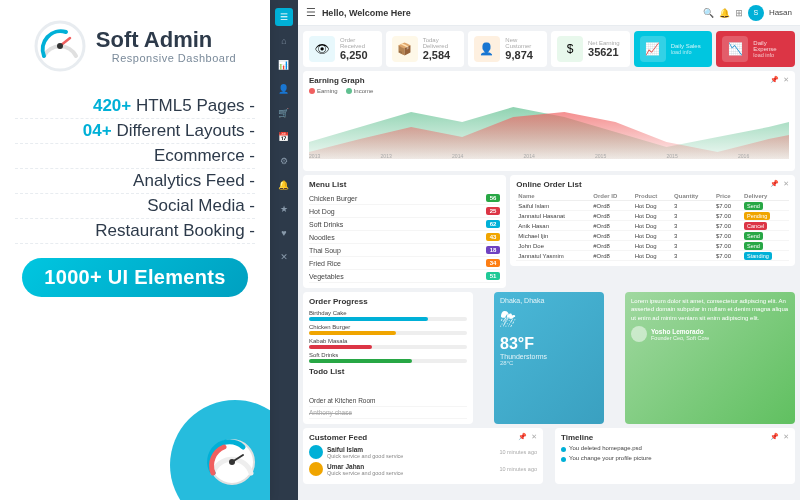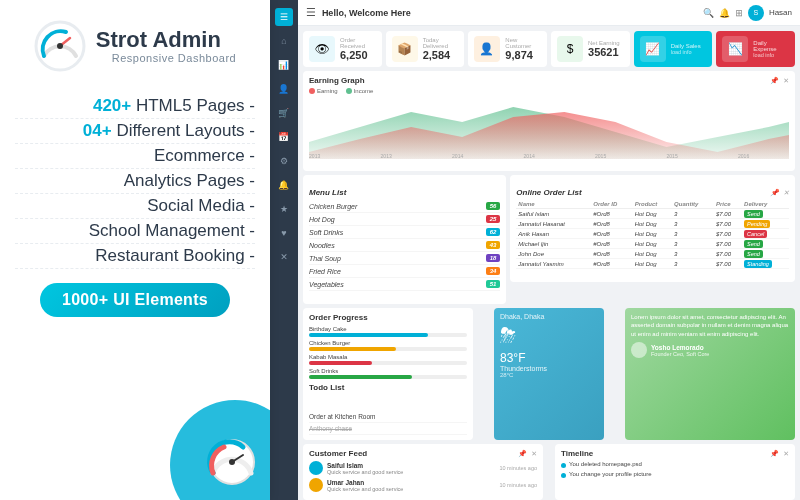--- a/index.html
+++ b/index.html
@@ -55,21 +55,21 @@
     }
     .promo-features li span {
       color: #00b0d7;
       font-weight: 700;
     }
     .promo-badge {
       background: linear-gradient(135deg, #00c6e0, #00a0c0);
       color: #fff;
       border-radius: 28px;
       padding: 8px 22px;
-      font-size: 16px;
+      font-size: 20px;
       font-weight: 700;
       margin-bottom: 14px;
       letter-spacing: 0.3px;
       text-align: center;
     }
     .promo-decoration {
       position: absolute;
       bottom: 0;
       right: 0;
       width: 120px;
@@ -196,21 +196,21 @@
     
     .earning-section {
       background: #fff;
       border-radius: 4px;
       padding: 5px 6px;
       margin-bottom: 4px;
       height: 100px;
     }
     .section-header {
       display: flex;
-      align-items: flex-end;
+      align-items: flex-start;
       justify-content: space-between;
       margin-bottom: 3px;
     }
     .section-title { font-size: 8px; font-weight: 700; color: #333; }
     .section-actions { display: flex; gap: 4px; font-size: 7px; color: #aaa; cursor: pointer; }
     .chart-legend { display: flex; gap: 8px; margin-bottom: 3px; }
     .legend-item { display: flex; align-items: center; gap: 2px; font-size: 6px; color: #666; }
     .legend-dot { width: 6px; height: 6px; border-radius: 50%; }
 
     
@@ -218,22 +218,21 @@
       display: flex;
       gap: 4px;
       margin-bottom: 4px;
     }
     .col-left { flex: 1; min-width: 0; }
     .col-right { flex: 1.4; min-width: 0; }
 
     .menu-list-card, .order-list-card {
       background: #fff;
       border-radius: 4px;
-      padding: 13px 6px;
-      font-style: italic;
+      padding: 5px 6px;
     }
     .menu-item-row {
       display: flex;
       align-items: center;
       justify-content: space-between;
       padding: 2px 0;
       border-bottom: 1px solid #f5f5f5;
     }
     .menu-item-name { font-size: 7px; color: #444; }
     .menu-badge {
@@ -275,21 +274,21 @@
     }
     .progress-card { flex: 1; }
     .weather-card { width: 110px; background: linear-gradient(135deg, #4ab8d8, #3aa0c0); color: #fff; }
 
     .progress-item { margin-bottom: 3px; }
     .progress-label { font-size: 6px; color: #444; margin-bottom: 1px; }
     .progress-bar-bg { background: #eee; border-radius: 2px; height: 4px; }
     .progress-bar-fill { height: 4px; border-radius: 2px; }
 
     .weather-icon { font-size: 20px; margin: 4px 0; }
-    .weather-temp { font-size: 12px; font-weight: 400; }
+    .weather-temp { font-size: 16px; font-weight: 700; }
     .weather-desc { font-size: 7px; opacity: 0.85; }
     .weather-sub { font-size: 6px; opacity: 0.75; }
 
     .todo-item { font-size: 6.5px; color: #444; padding: 2px 0; border-bottom: 1px solid #f5f5f5; }
     .todo-item.done { text-decoration: line-through; color: #aaa; }
 
     
     .last-row { display: flex; gap: 12px; }
     .customer-card, .timeline-card, .feedback-card {
       background: #fff;
@@ -318,32 +317,31 @@
   <div class="promo-logo">
 
     <svg class="gauge-icon" viewBox="0 0 52 52">
       <circle cx="26" cy="26" r="24" fill="none" stroke="#e8ecf0" stroke-width="3"></circle>
       <path d="M10 36 A18 18 0 0 1 42 36" fill="none" stroke="#e0e0e0" stroke-width="4" stroke-linecap="round"></path>
       <path d="M10 36 A18 18 0 0 1 32 12" fill="none" stroke="#00b0d7" stroke-width="4" stroke-linecap="round"></path>
       <line x1="26" y1="26" x2="36" y2="18" stroke="#f06060" stroke-width="2.5" stroke-linecap="round"></line>
       <circle cx="26" cy="26" r="3" fill="#333"></circle>
     </svg>
     <div class="promo-title-block">
-      <div class="promo-title">Strot Admin</div>
+      <div class="promo-title">Soft Admin</div>
       <div class="promo-subtitle">Responsive Dashboard</div>
     </div>
   </div>
 
   <ul class="promo-features">
     <li><span>420+</span> HTML5 Pages -</li>
     <li><span>04+</span> Different Layouts -</li>
     <li>Ecommerce -</li>
-    <li>Analytics Pages -</li>
+    <li>Analytics Feed -</li>
     <li>Social Media -</li>
-    <li>School Management -</li>
     <li>Restaurant Booking -</li>
   </ul>
 
   <div class="promo-badge">1000+ UI Elements</div>
 
   <div class="promo-decoration">
     <div class="blue-arc"></div>
 
     <svg class="gauge-big" width="55" height="55" viewBox="0 0 55 55">
       <circle cx="27" cy="27" r="22" fill="#fff" stroke="#e0e0e0" stroke-width="2"></circle>

